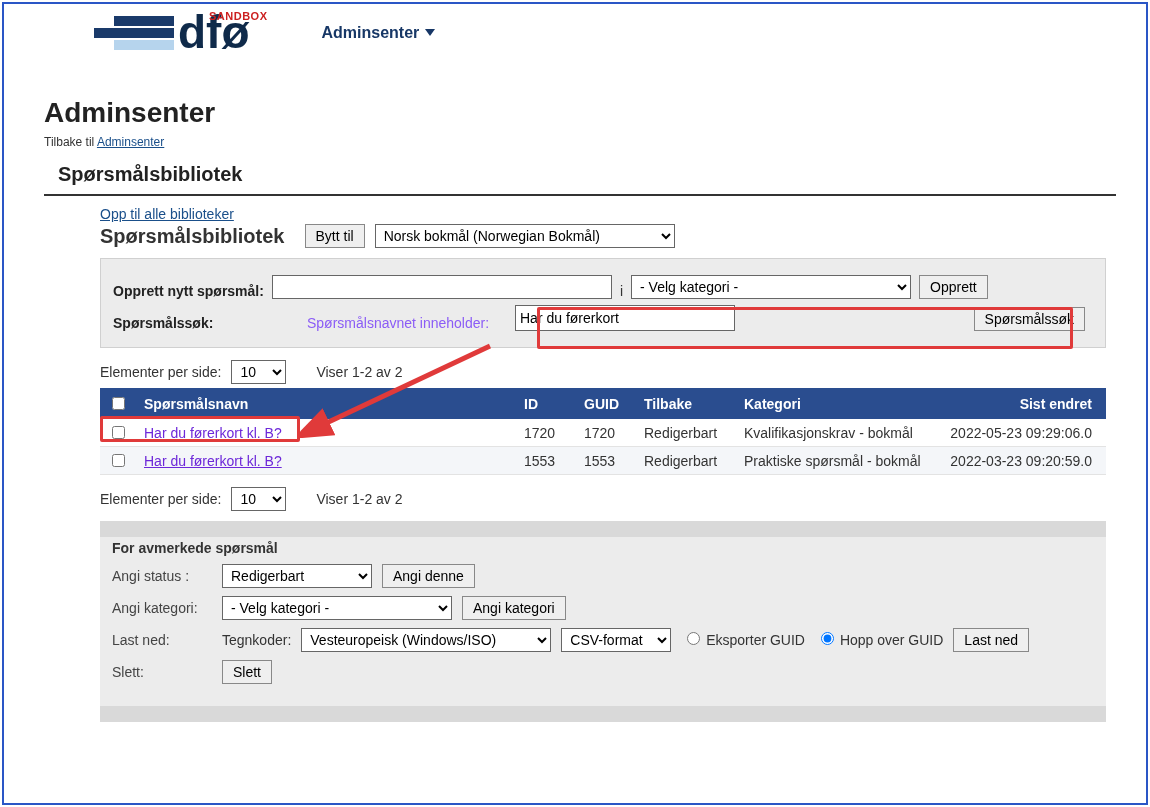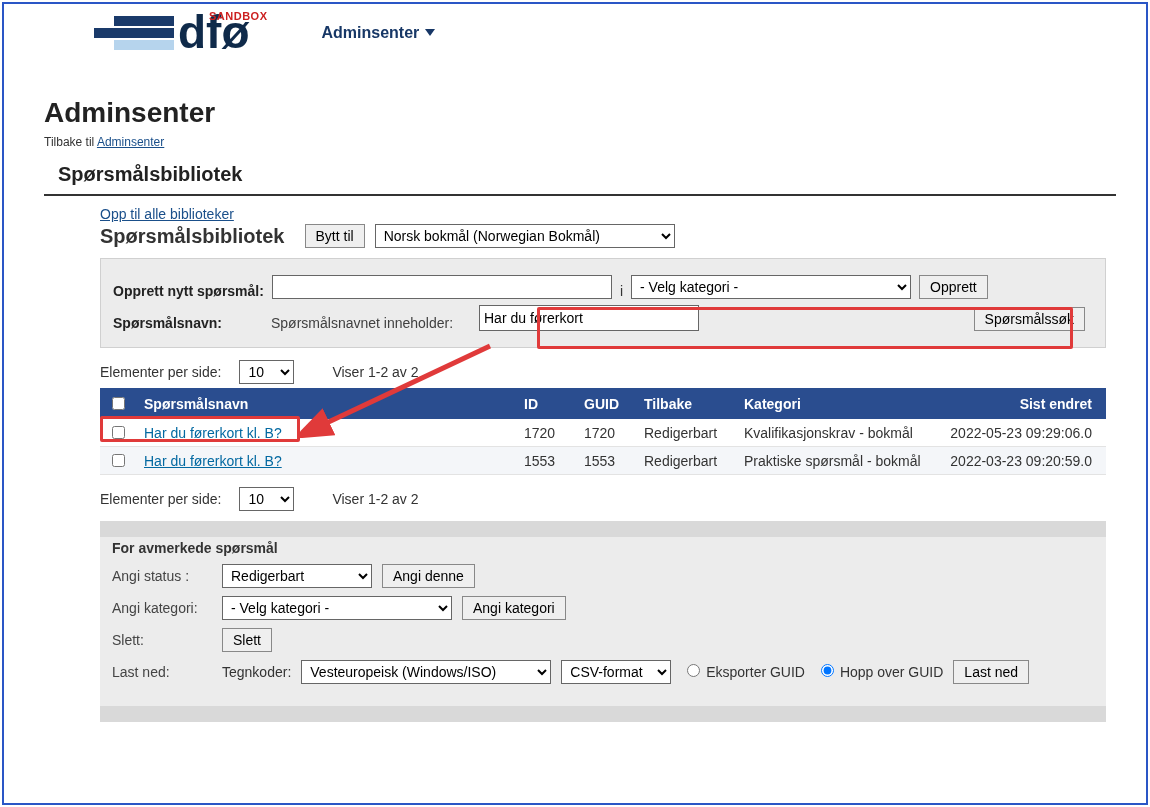--- a/index.html
+++ b/index.html
@@ -112,36 +112,36 @@
 
   .greybox {
     background: #ececec;
     border: 1px solid #d0d0d0;
     padding: 10px 12px;
     margin-top: 10px;
     position: relative;
   }
   .row { display:flex; align-items:flex-end; gap:8px; margin: 6px 0; flex-wrap: nowrap;}
   .lbl { font-weight: bold; min-width: 150px; color:#222; }
-  .lbl-normal { color:#404040; font-size:14px; }
+  .lbl-normal { color:#8b5cf6; font-size:14px;margin-left:36px; }
   .new-q-input { width: 340px; height:24px; }
   .cat-select { width: 280px; }
   .search-input { width:220px; height:26px; }
   .red-frame-search {
     position:absolute;
     border:3px solid #e03a3a;
     border-radius:2px;
     left: 436px;
     top: 48px;
     width: 536px;
     height: 42px;
     pointer-events:none;
   }
 
-  .pager-row { display:flex; align-items:center; gap:18px; margin:12px 0 4px 0; font-size:14px;}
+  .pager-row { display:flex; align-items:center; gap:10px; margin:12px 0 4px 0; font-size:14px;}
   .per-page { width:55px; }
 
   table.results {
     width: 100%;
     border-collapse: collapse;
     font-size: 14px;
   }
   table.results thead th {
     background: #2a4d8f;
     color: #fff;
@@ -150,21 +150,21 @@
     padding: 6px 8px;
   }
   table.results thead th:first-child { width: 26px; }
   table.results tbody td {
     padding: 4px 8px;
     border-bottom: 1px solid #e3e3e3;
     color:#333;
     white-space: nowrap;
   }
   table.results tbody tr:nth-child(even){ background:#f4f6f9; }
-  .q-link { color:#0369a1; text-decoration: underline; cursor:pointer;}
+  .q-link { color:#6d28d9; text-decoration: underline; cursor:pointer;}
   .th-right { text-align: right !important; padding-right: 14px !important;}
 
   .red-frame-row {
     position:absolute;
     border:3px solid #e03a3a;
     border-radius:2px;
     pointer-events:none;
   }
   .red-arrow {
     position:absolute;
@@ -231,21 +231,21 @@
         <div class="row">
           <span class="lbl">Opprett nytt spørsmål:</span>
           <input type="text" class="new-q-input" style="">
           <span>i</span>
           <select class="cat-select">
             <option>- Velg kategori -</option>
           </select>
           <button class="btn">Opprett</button>
         </div>
         <div class="row">
-          <span class="lbl">Spørsmålsnavn:</span>
+          <span class="lbl">Spørsmålssøk:</span>
           <span class="lbl-normal" style="min-width:200px;">Spørsmålsnavnet inneholder:</span>
           <input type="text" class="search-input" value="Har du førerkort" style="">
           <span style="flex:1"></span>
           <button class="btn" style="margin-right:8px;">Spørsmålssøk</button>
         </div>
         <div class="red-frame-search"></div>
       </div>
 
       
       <div class="pager-row">
@@ -321,31 +321,31 @@
           <button class="btn">Angi denne</button>
         </div>
 
         <div class="bulk-row">
           <span class="bulk-lbl">Angi kategori:</span>
           <select class="kat-select"><option>- Velg kategori -</option></select>
           <button class="btn">Angi kategori</button>
         </div>
 
         <div class="bulk-row">
-          <span class="bulk-lbl">Slett:</span>
-          <button class="btn">Slett</button>
-        </div>
-
-        <div class="bulk-row">
           <span class="bulk-lbl">Last ned:</span>
           <span>Tegnkoder:</span>
           <select class="enc-select"><option>Vesteuropeisk (Windows/ISO)</option></select>
           <select class="fmt-select"><option>CSV-format</option></select>
           <label><input type="radio" name="guidopt" style=""> <span>Eksporter GUID</span></label>
           <label><input type="radio" name="guidopt" checked="" style=""> <span>Hopp over GUID</span></label>
           <button class="btn">Last ned</button>
         </div>
+
+        <div class="bulk-row">
+          <span class="bulk-lbl">Slett:</span>
+          <button class="btn">Slett</button>
+        </div>
       </div>
 
       <div class="greybar" style="margin-top:0;"></div>
     </div>
   </div>
 </div>
 
 </body></html>

